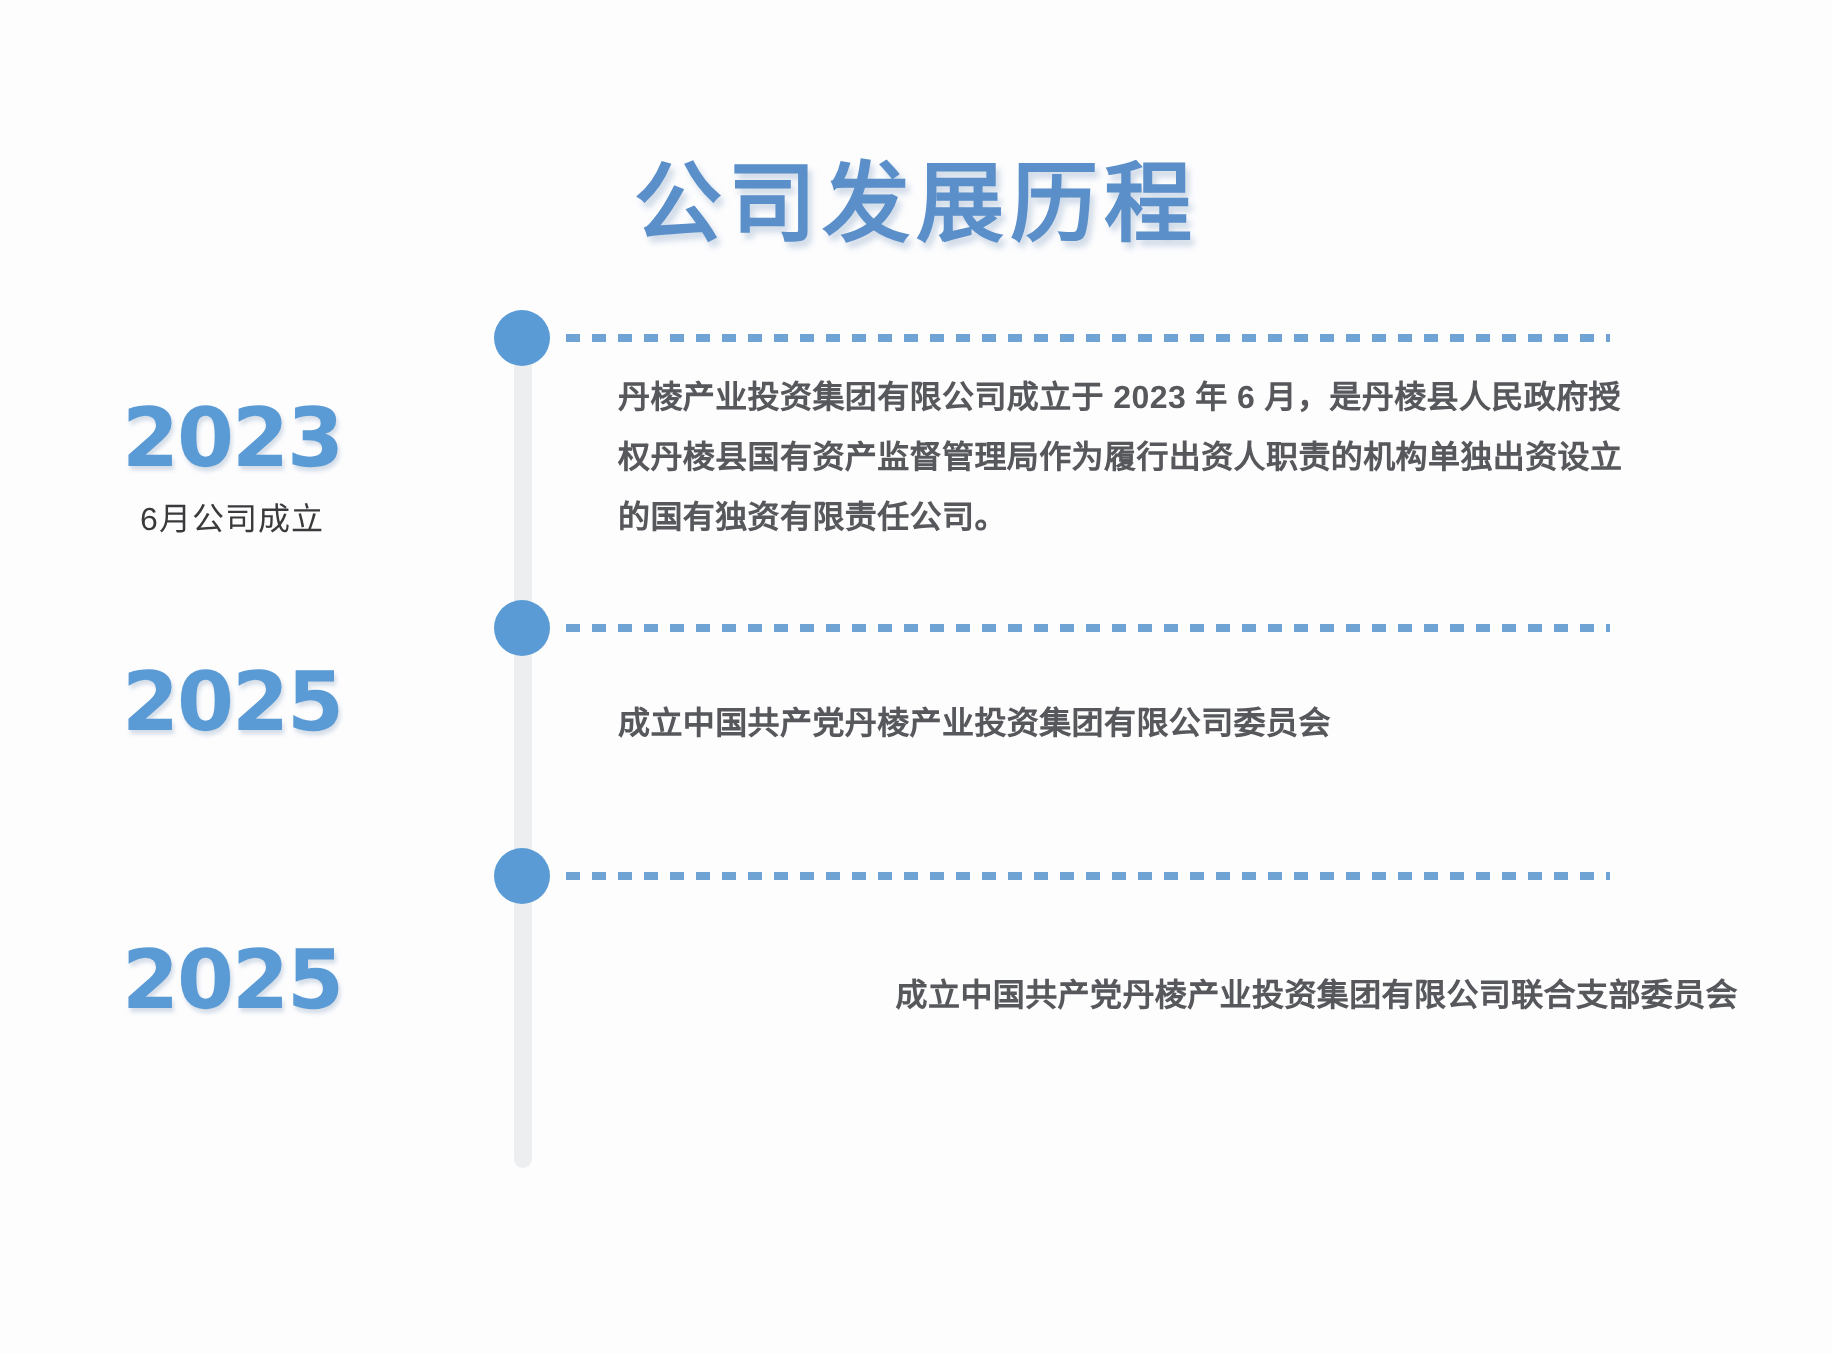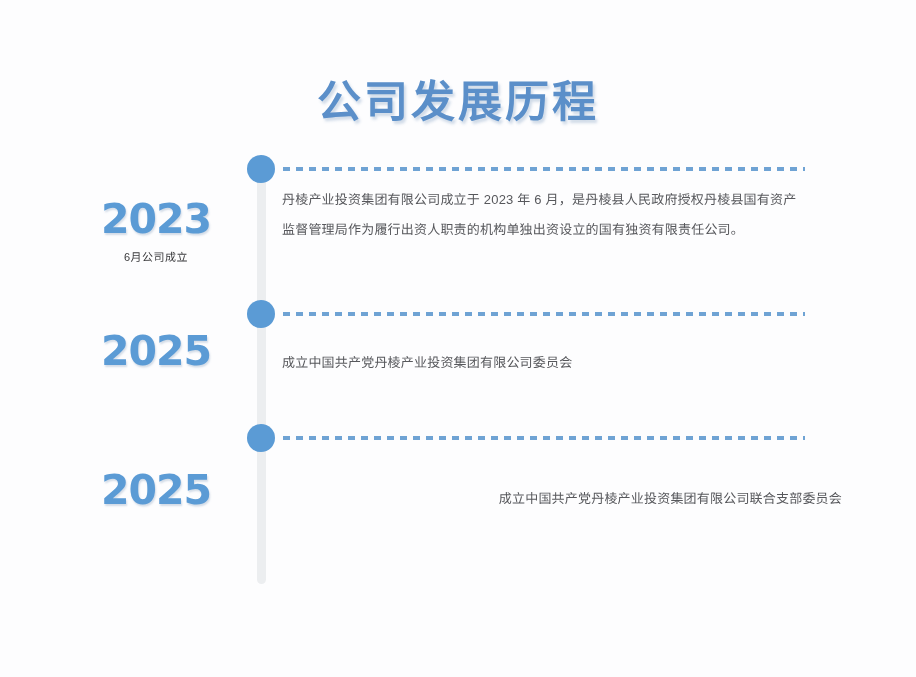--- a/index.html
+++ b/index.html
@@ -80,51 +80,51 @@
     background-size: 13px 4px;
     background-repeat: repeat-x;
   }
 
   
   .label {
     position: absolute;
     left: 0;
     width: 232px;
     text-align: center;
-    padding-left: 40px;
   }
   .label.l0 { top: 43px; }
   .label.l1 { top: 30px; }
   .label.l2 { top: 45px; }
 
   .year {
     font-family: "DejaVu Sans", "Liberation Sans", sans-serif;
     font-size: 41px;
     font-weight: bold;
     color: #5b9bd5;
     letter-spacing: -1px;
     line-height: 1.05;
     text-shadow: 1px 2px 2px rgba(160,180,205,0.45);
   }
   .caption {
     margin-top: 9px;
-    font-size: 11px;
+    font-size: 16px;
     color: #3a3a3c;
     letter-spacing: 0.5px;
     line-height: 1.4;
   }
 
   
   .body-text {
     position: absolute;
-    left: 282px;
+    left: 309px;
     color: #57585c;
-    font-size: 13px;
+    font-size: 16px;
     line-height: 30px;
     letter-spacing: 0.2px;
+    font-weight: bold;
   }
   .body-text.b0 { top: 30px; width: 516px; }
   .body-text.b1 { top: 48px; width: 560px; }
   .body-text.b2 { top: 60px; width: 560px; text-align: right; }
 </style>
 </head>
 <body>
 
 <div id="slide">
 

